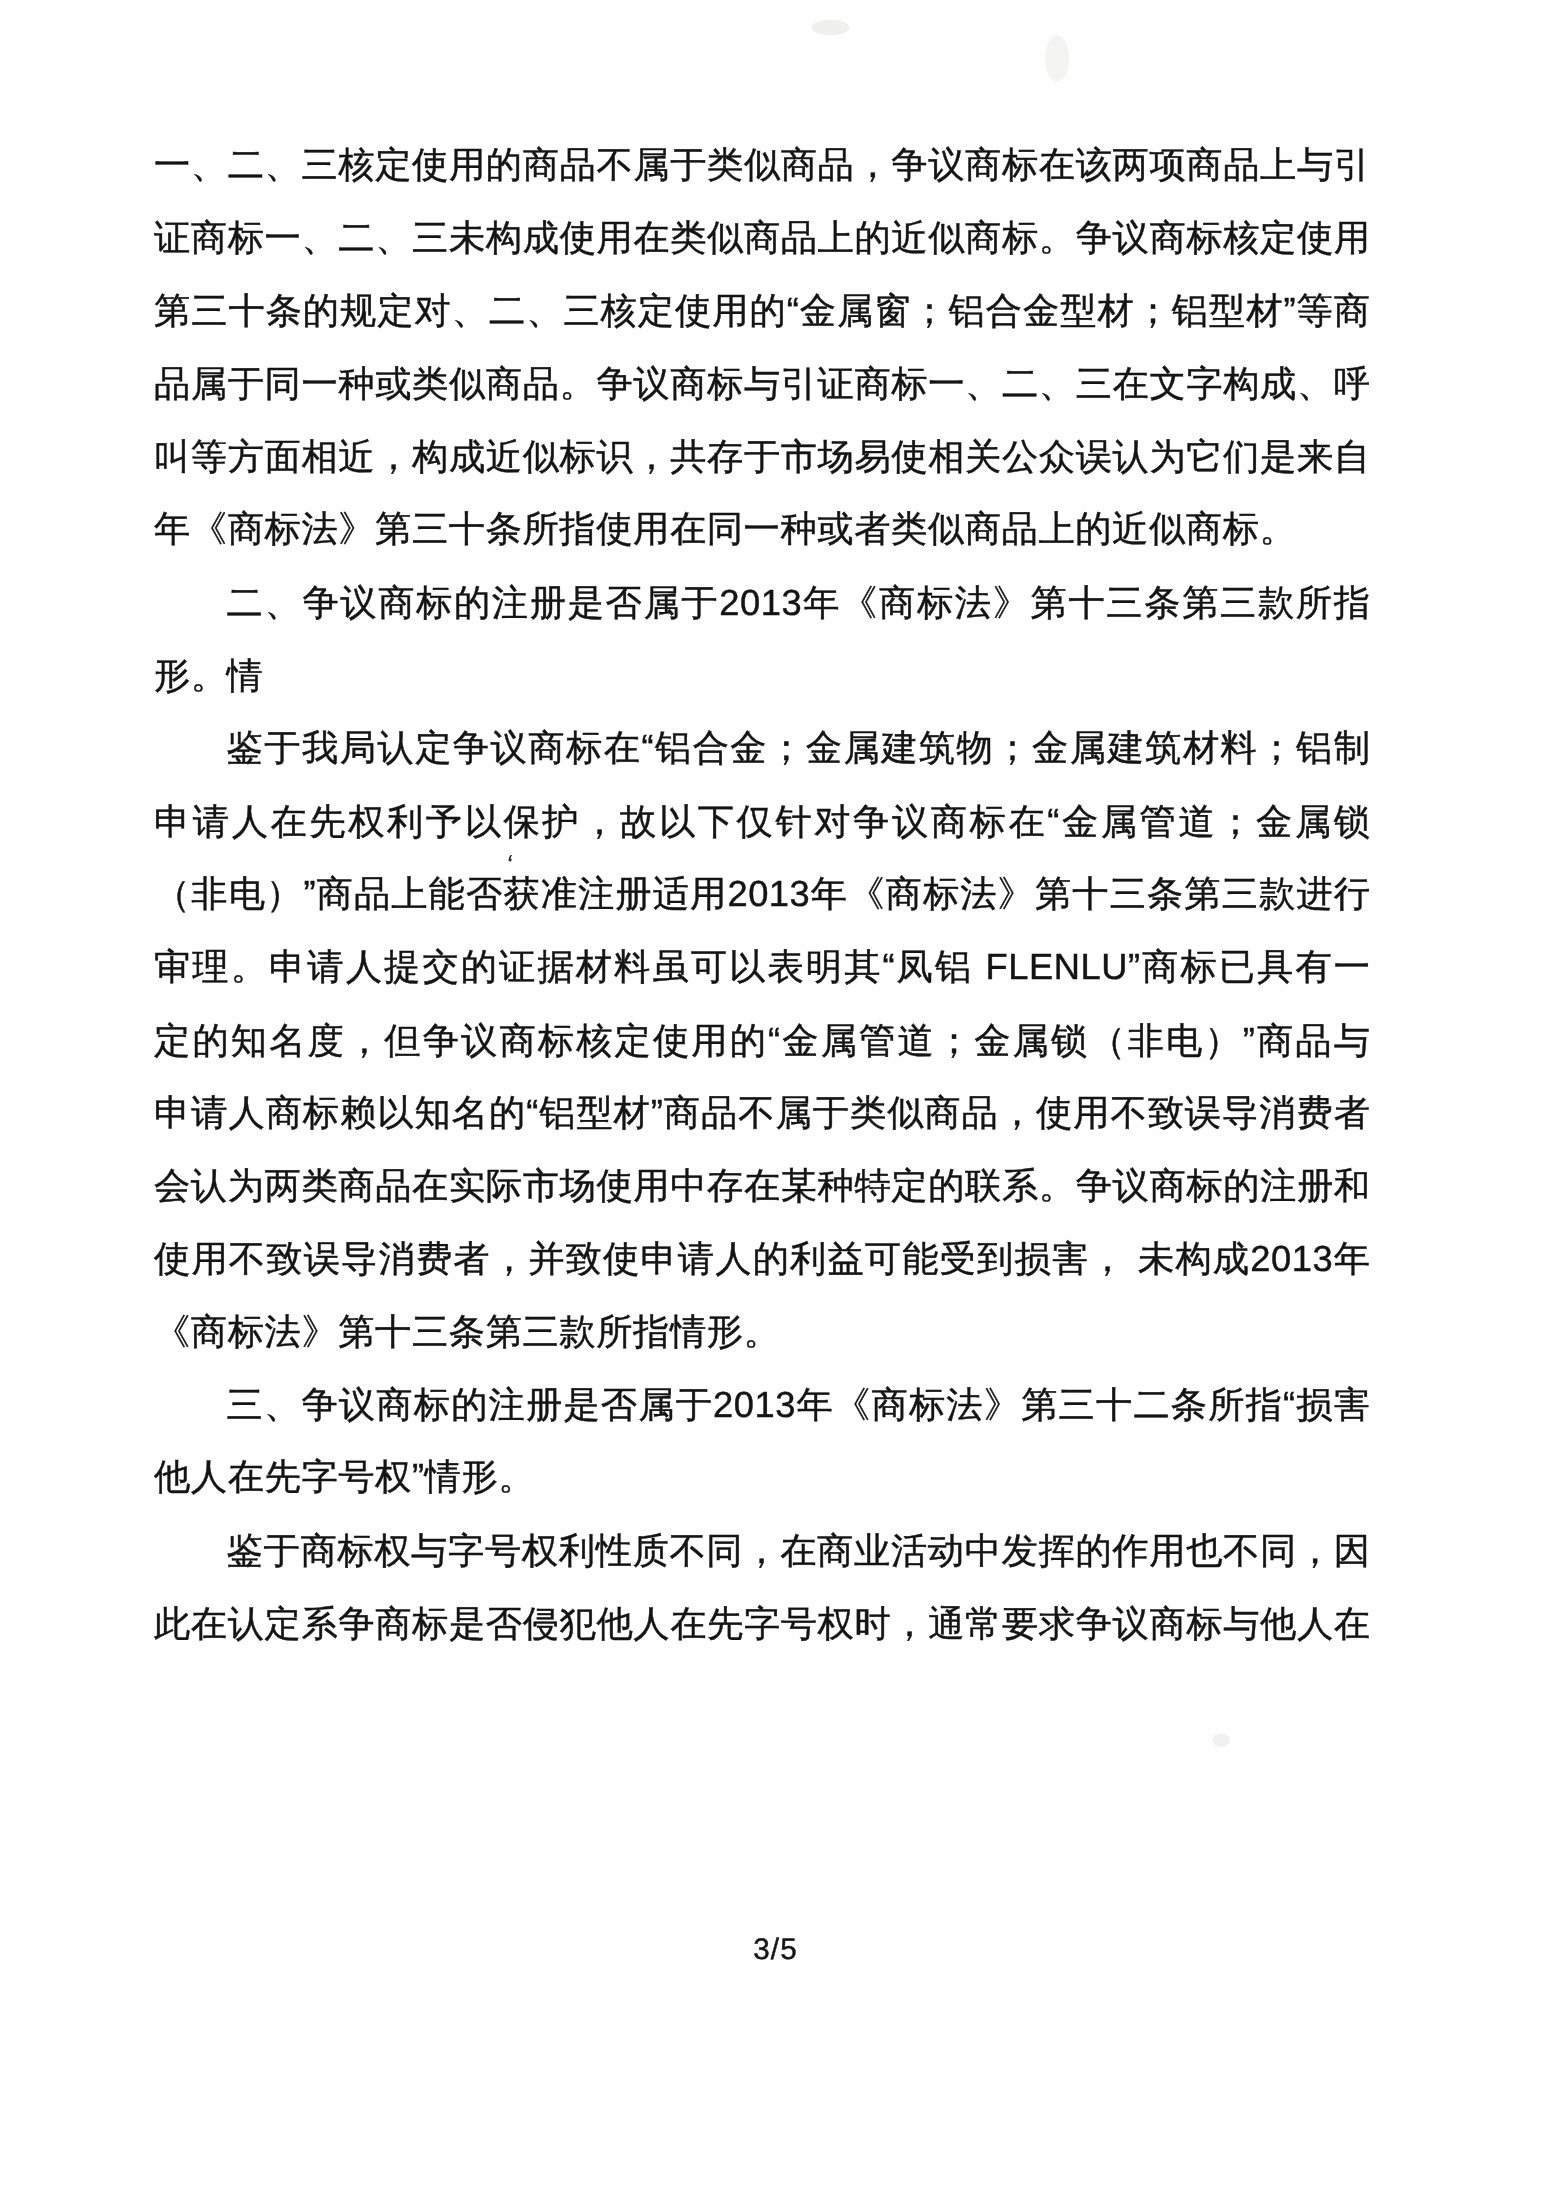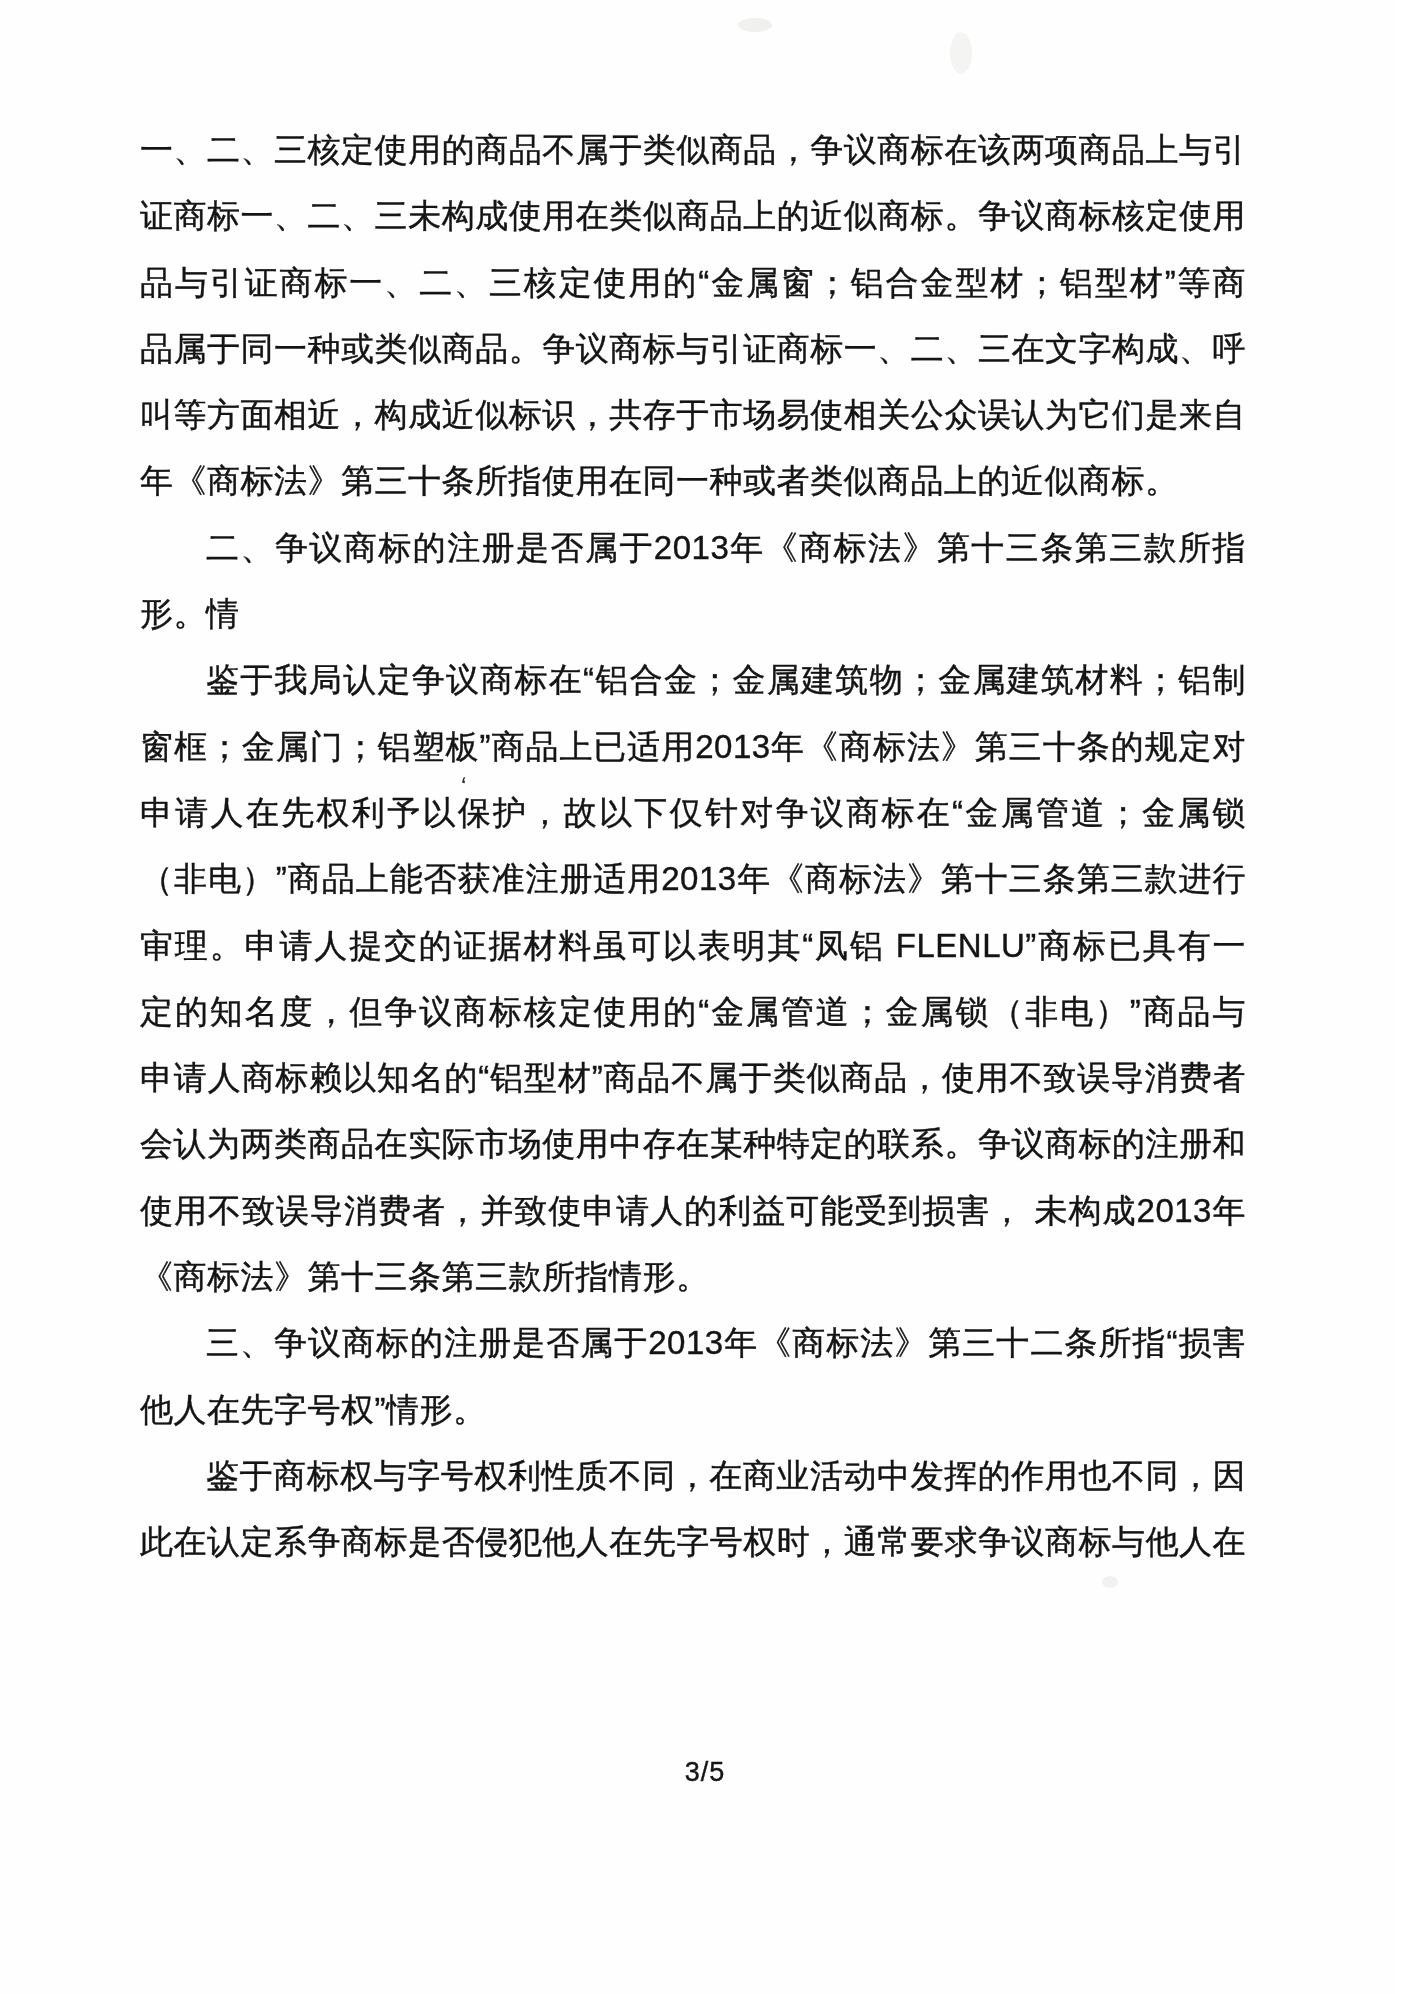--- a/index.html
+++ b/index.html
@@ -68,28 +68,27 @@
 <body>
 
 <div class="page">
   <div class="smudge s1"></div>
   <div class="smudge s2"></div>
   <div class="smudge s3"></div>
 
   <div class="textblock" id="textblock">
       <div class="line fill">一、二、三核定使用的商品不属于类似商品，争议商标在该两项商品上与引</div>
       <div class="line fill">证商标一、二、三未构成使用在类似商品上的近似商标。争议商标核定使用</div>
-      <div class="line fill">品与引证商标一、二、三核定使用的“金属窗；铝合金型材；铝型材”等商</div>
+      <div class="line fill">第三十条的规定对、二、三核定使用的“金属窗；铝合金型材；铝型材”等商</div>
       <div class="line fill">品属于同一种或类似商品。争议商标与引证商标一、二、三在文字构成、呼</div>
       <div class="line fill">叫等方面相近，构成近似标识，共存于市场易使相关公众误认为它们是来自</div>
       <div class="line">年《商标法》第三十条所指使用在同一种或者类似商品上的近似商标。</div>
       <div class="line fill indent">二、争议商标的注册是否属于2013年《商标法》第十三条第三款所指情</div>
       <div class="line">形。</div>
       <div class="line fill indent">鉴于我局认定争议商标在“铝合金；金属建筑物；金属建筑材料；铝制</div>
-      <div class="line fill">窗框；金属门；铝塑板”商品上已适用2013年《商标法》第三十条的规定对</div>
       <div class="line fill">申请人在先权利予以保护，故以下仅针对争议商标在“金属管道；金属锁</div>
       <div class="line fill">（非电）”商品上能否获准注册适用2013年《商标法》第十三条第三款进行</div>
       <div class="line fill">审理。申请人提交的证据材料虽可以表明其“凤铝 FLENLU”商标已具有一</div>
       <div class="line fill">定的知名度，但争议商标核定使用的“金属管道；金属锁（非电）”商品与</div>
       <div class="line fill">申请人商标赖以知名的“铝型材”商品不属于类似商品，使用不致误导消费者</div>
       <div class="line fill">会认为两类商品在实际市场使用中存在某种特定的联系。争议商标的注册和</div>
       <div class="line fill">使用不致误导消费者，并致使申请人的利益可能受到损害， 未构成2013年</div>
       <div class="line">《商标法》第十三条第三款所指情形。</div>
       <div class="line fill indent">三、争议商标的注册是否属于2013年《商标法》第三十二条所指“损害</div>
       <div class="line">他人在先字号权”情形。</div>

